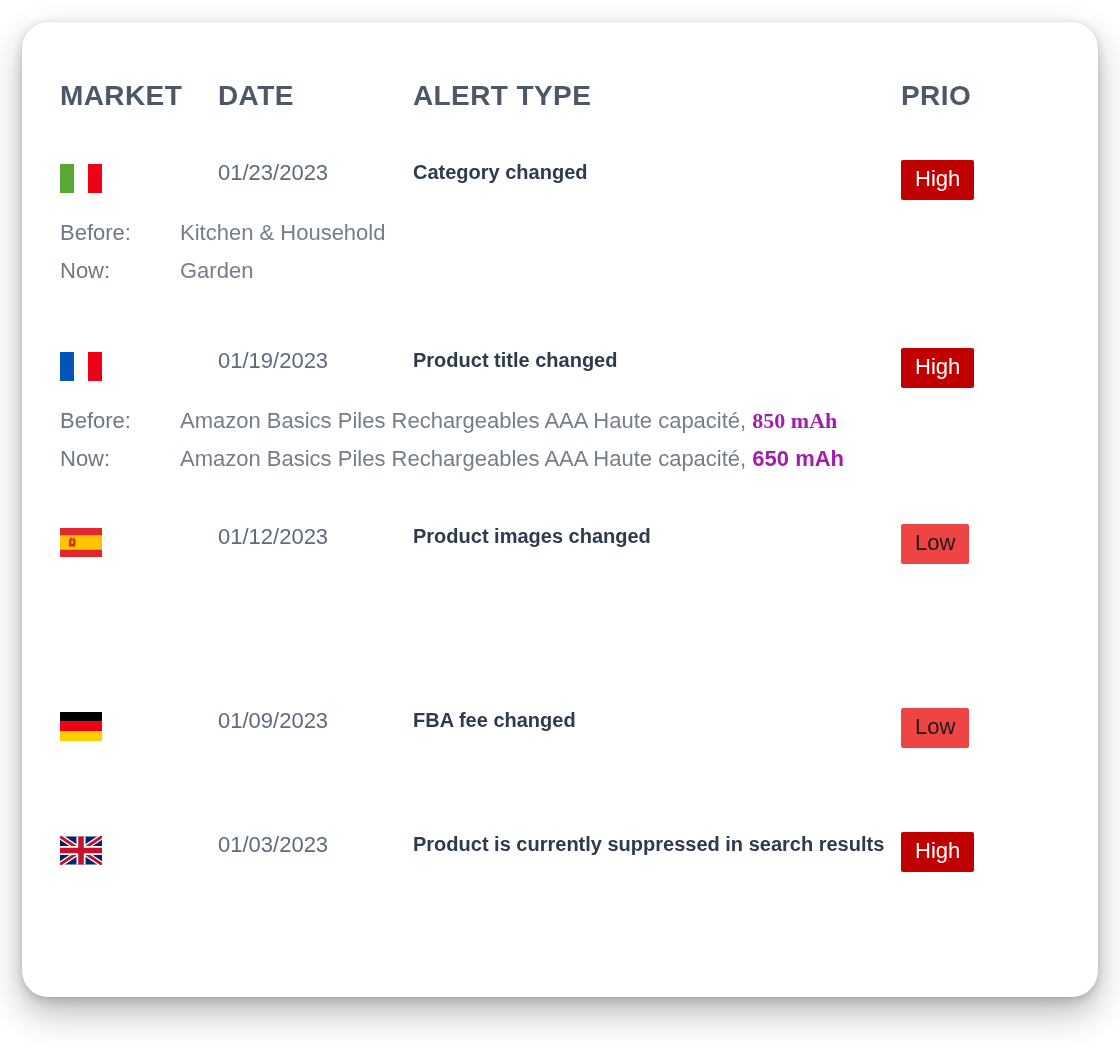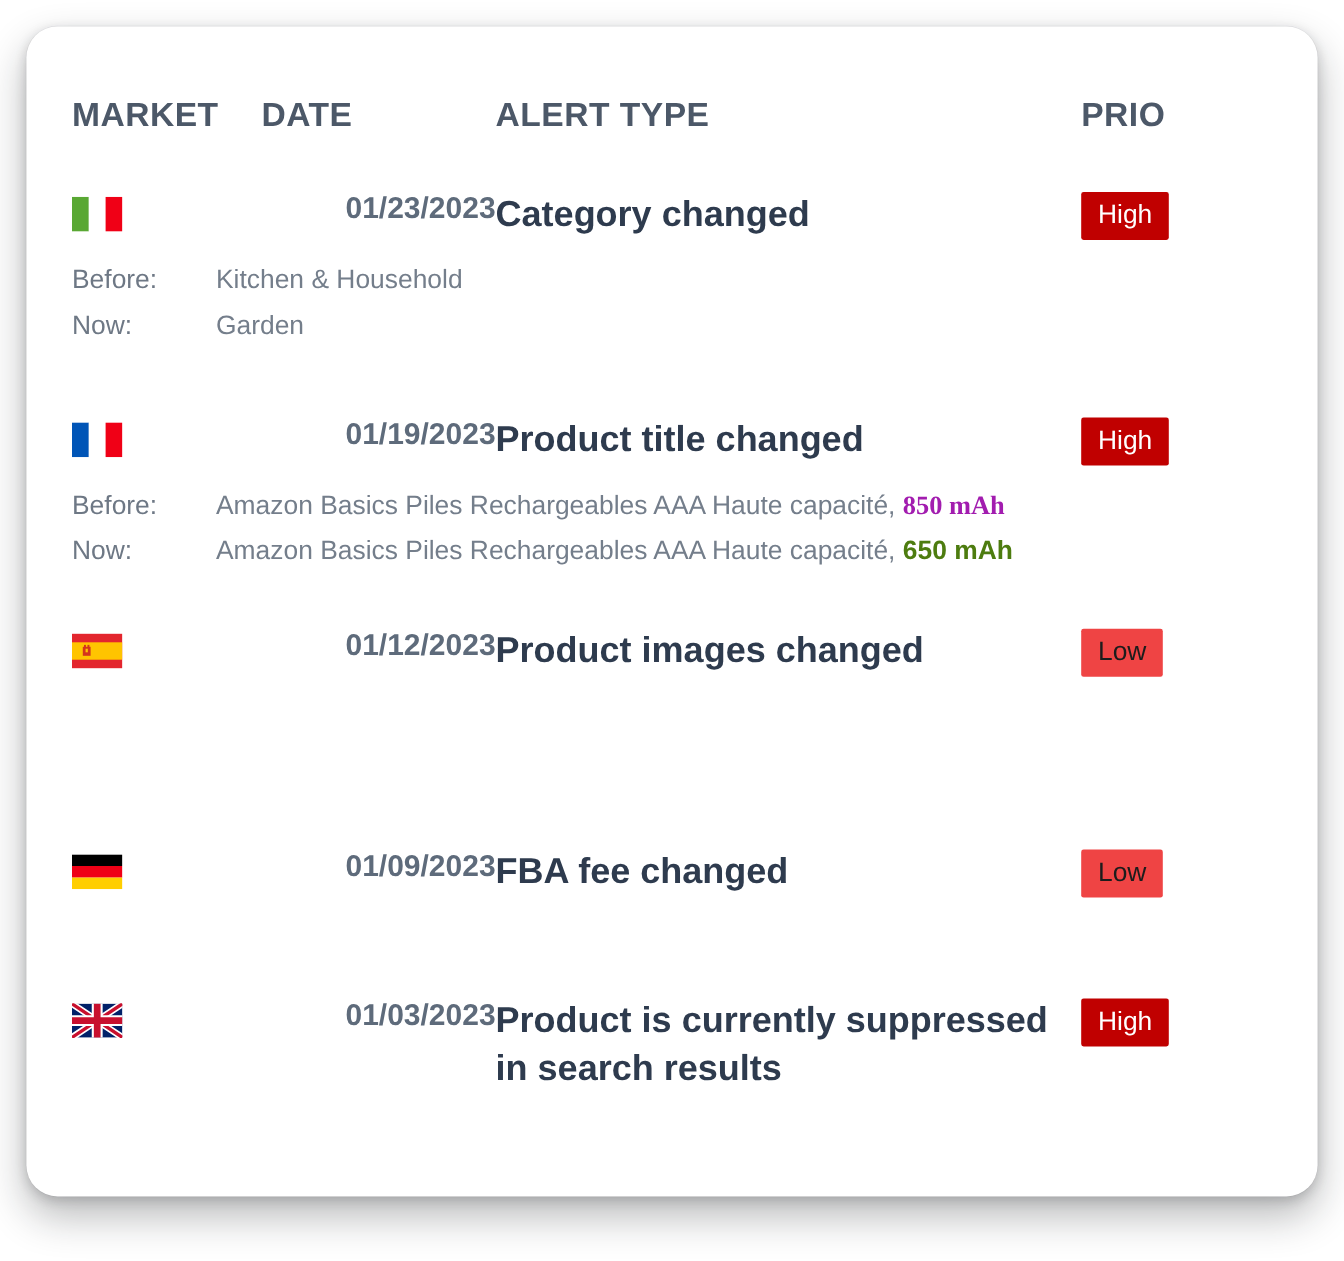--- a/index.html
+++ b/index.html
@@ -65,30 +65,29 @@
     display: flex;
     align-items: flex-start;
     min-height: 48px;
   }
   .row-main { padding-top: 6px; }
 
   .cell-market { width: 158px; flex: 0 0 158px; padding-top: 6px; }
   .cell-date {
     width: 195px; flex: 0 0 195px;
     color: #5e6b7b;
-    font-size: 25px;
-    font-weight: 700;
+    font-size: 22px;
+    font-weight: 400;
     line-height: 1.15;
     padding-top: 2px;
-    text-align: right;
   }
   .cell-alert {
     width: 488px; flex: 0 0 488px;
     color: #2e3b4e;
-    font-size: 30px;
+    font-size: 20px;
     font-weight: 700;
     line-height: 1.33;
     padding-top: 1px;
   }
   .cell-prio {
     width: 140px; flex: 0 0 140px;
     padding-top: 2px;
   }
 
   
@@ -119,21 +118,21 @@
     font-weight: 400;
     line-height: 1;
   }
   .detail .val {
     color: #747e8b;
     font-size: 22px;
     font-weight: 400;
     line-height: 1;
   }
   .detail .val .hl-before { color: #a21caf; font-weight: 700; font-family: Liberation Serif, serif; }
-  .detail .val .hl-now    { color: #4d7c0f; font-weight: 700; }
+  .detail .val .hl-now    { color: #a21caf; font-weight: 700; }
 
   .block { margin-bottom: 0; }
 
   
   .sp-24 { height: 24px; }
   .sp-58 { height: 58px; }
   .sp-46 { height: 46px; }
   .sp-64 { height: 64px; }
   .sp-66 { height: 66px; }
   .sp-70 { height: 70px; }

